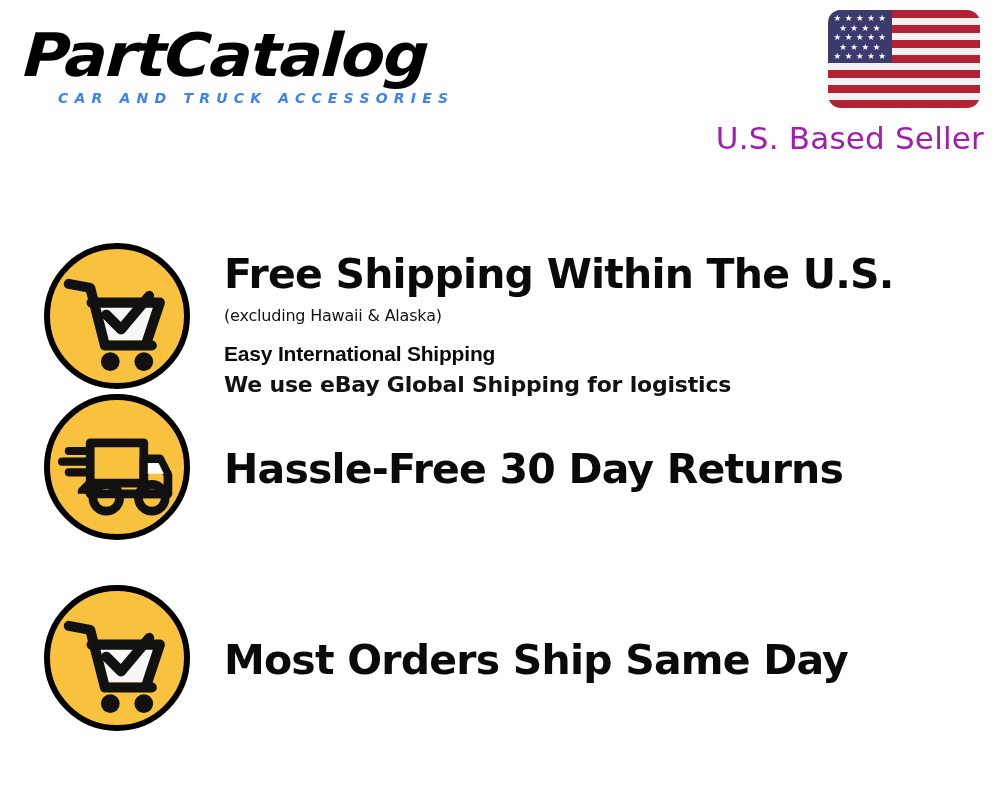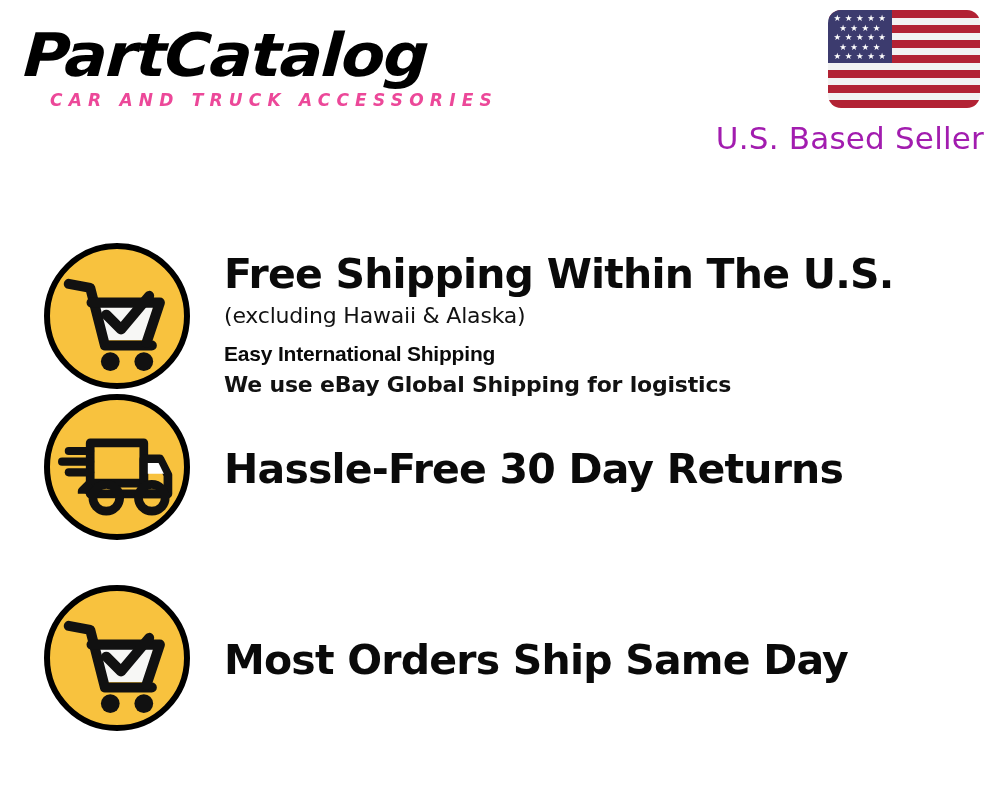--- a/index.html
+++ b/index.html
@@ -44,27 +44,27 @@
     letter-spacing: -1.5px;
     color: #000000;
     transform: scaleX(1.06) skewX(-3deg);
     transform-origin: left center;
     white-space: nowrap;
   }
 
   #brand-tagline {
     display: block;
     margin-top: 2px;
-    margin-left: 26px;
+    margin-left: 34px;
     font-family: "DejaVu Sans", sans-serif;
     font-weight: 700;
     font-style: italic;
-    font-size: 17px;
+    font-size: 14px;
     letter-spacing: 6.2px;
-    color: #ec4899;
+    color: #3b82f6;
     white-space: nowrap;
   }
 
   #seller-badge {
     position: absolute;
     right: 16px;
     top: 10px;
     width: 270px;
     text-align: right;
   }
@@ -166,21 +166,21 @@
     letter-spacing: -0.8px;
     color: #0a0a0a;
     white-space: nowrap;
   }
   .feature-title.center-block { margin-top: 44px; }
 
   .feature-sub {
     display: block;
     font-family: "DejaVu Sans", sans-serif;
     font-weight: 400;
-    font-size: 22px;
+    font-size: 16px;
     line-height: 34px;
     color: #121212;
     letter-spacing: -0.2px;
     white-space: nowrap;
   }
 
   .feature-sub-strong {
     display: block;
     margin-top: 6px;
     font-family: Liberation Sans, sans-serif;

